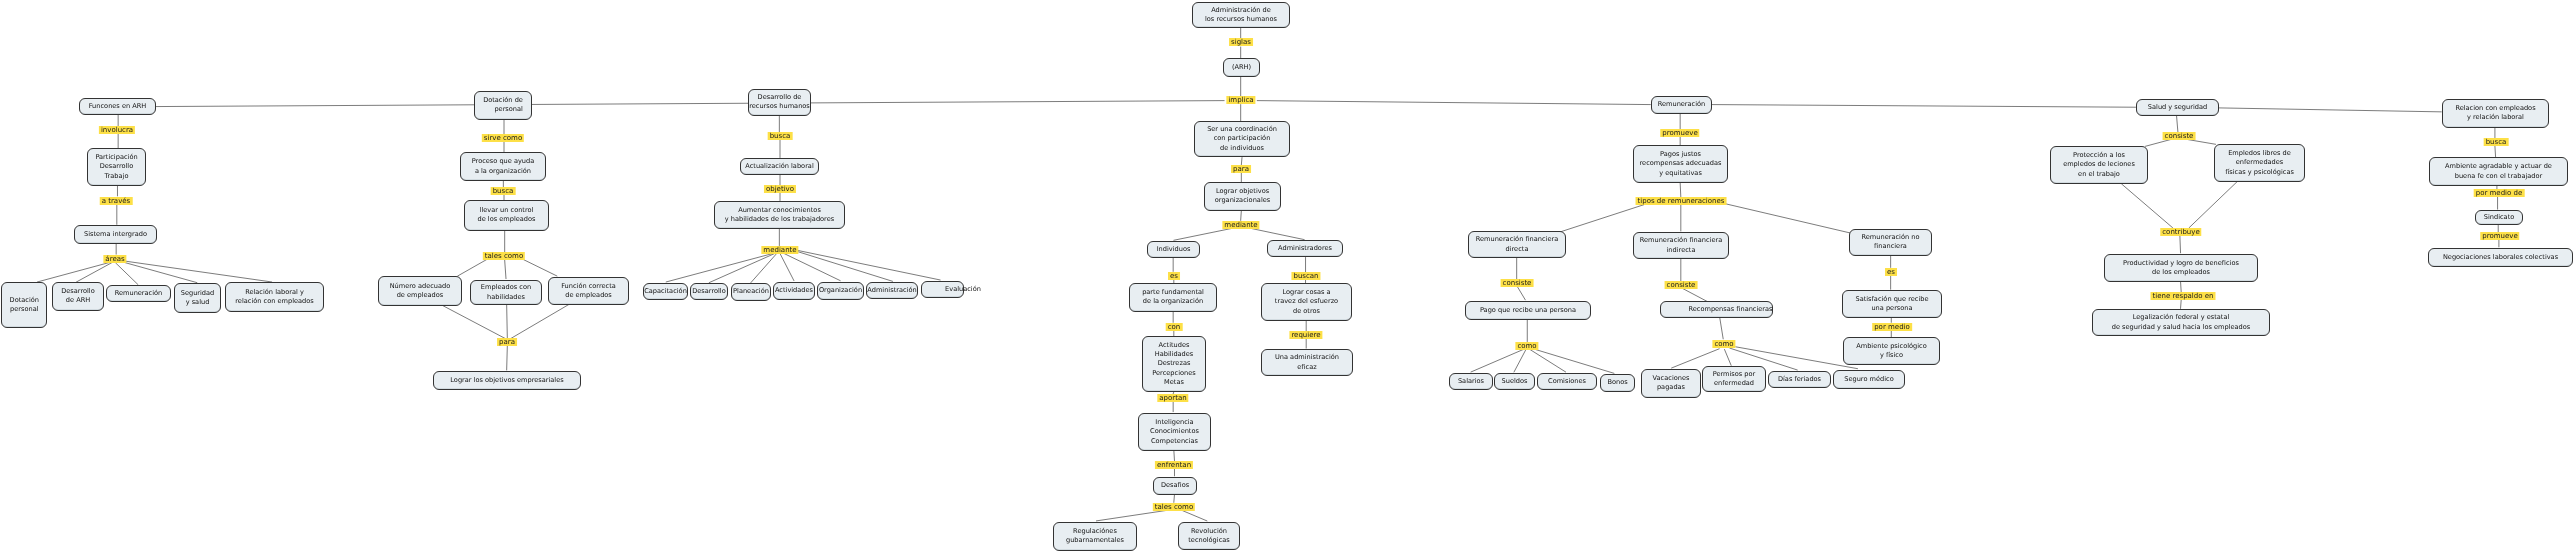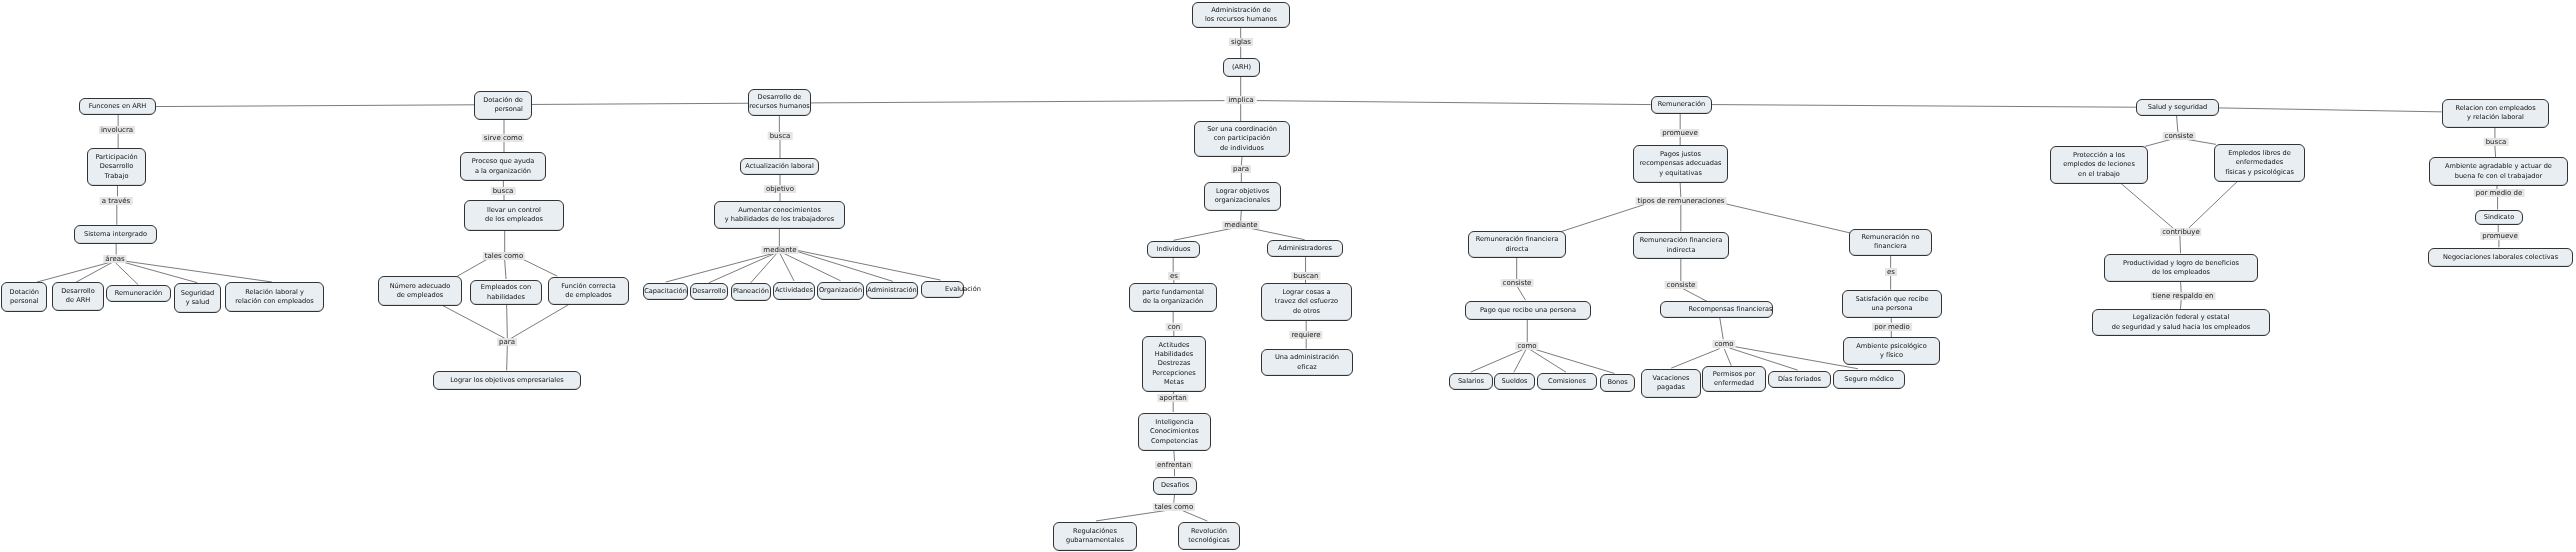--- a/index.html
+++ b/index.html
@@ -5,21 +5,21 @@
   html,body{margin:0;padding:0;background:#ffffff;}
   #canvas{position:relative;width:2576px;height:552px;background:#ffffff;
           font-family:"DejaVu Sans","Liberation Sans",sans-serif;}
   #edges-svg{position:absolute;left:0;top:0;z-index:1;}
   .node{position:absolute;z-index:3;display:flex;align-items:center;justify-content:center;
         background:#e8eef2;border:0.7px solid #333;border-radius:6px;
         color:#121212;font-size:6.6px;line-height:9.3px;text-align:center;
         white-space:pre;box-sizing:border-box;
         box-shadow:inset 0 -0.7px 0 rgba(120,140,150,.25);}
   .edge-label{position:absolute;z-index:2;transform:translate(-50%,-50%);
-        background:#e5e5e5;color:#1a1a1a;font-size:7px;line-height:8px;
+        background:#fde047;color:#1a1a1a;font-size:7px;line-height:8px;
         padding:0 2px;white-space:nowrap;}
 </style>
 </head>
 <body>
 
 <div id="canvas" style="width: 2576px; height: 552px; background: rgb(255, 255, 255);">
   <svg id="edges-svg" width="2576" height="552" viewBox="0 0 3889 834">
       <line x1="1873" y1="42" x2="1873" y2="57" stroke="#4a4a4a" stroke-width="1.1" stroke-linecap="round"></line>
       <line x1="1873" y1="71" x2="1873" y2="87" stroke="#4a4a4a" stroke-width="1.1" stroke-linecap="round"></line>
       <line x1="1873" y1="115" x2="1873" y2="145" stroke="#4a4a4a" stroke-width="1.1" stroke-linecap="round"></line>
@@ -149,34 +149,34 @@
     <div class="node" style="left: 1261px; top: 283px; width: 91px; height: 38px;">Lograr cosas a
 travez del esfuerzo
 de otros</div>
     <div class="node" style="left: 1261px; top: 349px; width: 92px; height: 27px;">Una administración
 eficaz</div>
     <div class="node" style="left: 79px; top: 98px; width: 77px; height: 17px;">Funcones en ARH</div>
     <div class="node" style="left: 87px; top: 148px; width: 59px; height: 38px;">Participación
 Desarrollo
 Trabajo</div>
     <div class="node" style="left: 74px; top: 225px; width: 83px; height: 18.5px;">Sistema intergrado</div>
-    <div class="node" style="left: 1.3px; top: 282px; width: 46px; height: 30px;">Dotación
+    <div class="node" style="left: 1.3px; top: 282px; width: 46px; height: 46px;">Dotación
 personal</div>
     <div class="node" style="left: 52px; top: 282px; width: 52px; height: 28.5px;">Desarrollo
 de ARH</div>
     <div class="node" style="left: 106px; top: 285px; width: 65px; height: 17px;">Remuneración</div>
     <div class="node" style="left: 174px; top: 283px; width: 47px; height: 30px;">Seguridad
 y salud</div>
     <div class="node" style="left: 225px; top: 282px; width: 99px; height: 30px;">Relación laboral y
 relación con empleados</div>
     <div class="node" style="left: 474px; top: 91px; width: 58px; height: 28.5px; text-align: right;">Dotación de
 personal</div>
     <div class="node" style="left: 460px; top: 152px; width: 86px; height: 29px;">Proceso que ayuda
 a la organización</div>
-    <div class="node" style="left: 464px; top: 200px; width: 100px; height: 30.5px;">llevar un control
+    <div class="node" style="left: 464px; top: 200px; width: 85px; height: 30.5px;">llevar un control
 de los empleados</div>
     <div class="node" style="left: 378px; top: 276px; width: 84px; height: 30px;">Número adecuado
 de empleados</div>
     <div class="node" style="left: 470px; top: 280px; width: 72px; height: 25px;">Empleados con
 habilidades</div>
     <div class="node" style="left: 548px; top: 277px; width: 81px; height: 28px;">Función correcta
 de empleados</div>
     <div class="node" style="left: 433px; top: 371px; width: 148px; height: 18.5px;">Lograr los objetivos empresariales</div>
     <div class="node" style="left: 748px; top: 89px; width: 63px; height: 26.5px;">Desarrollo de
 recursos humanos</div>

